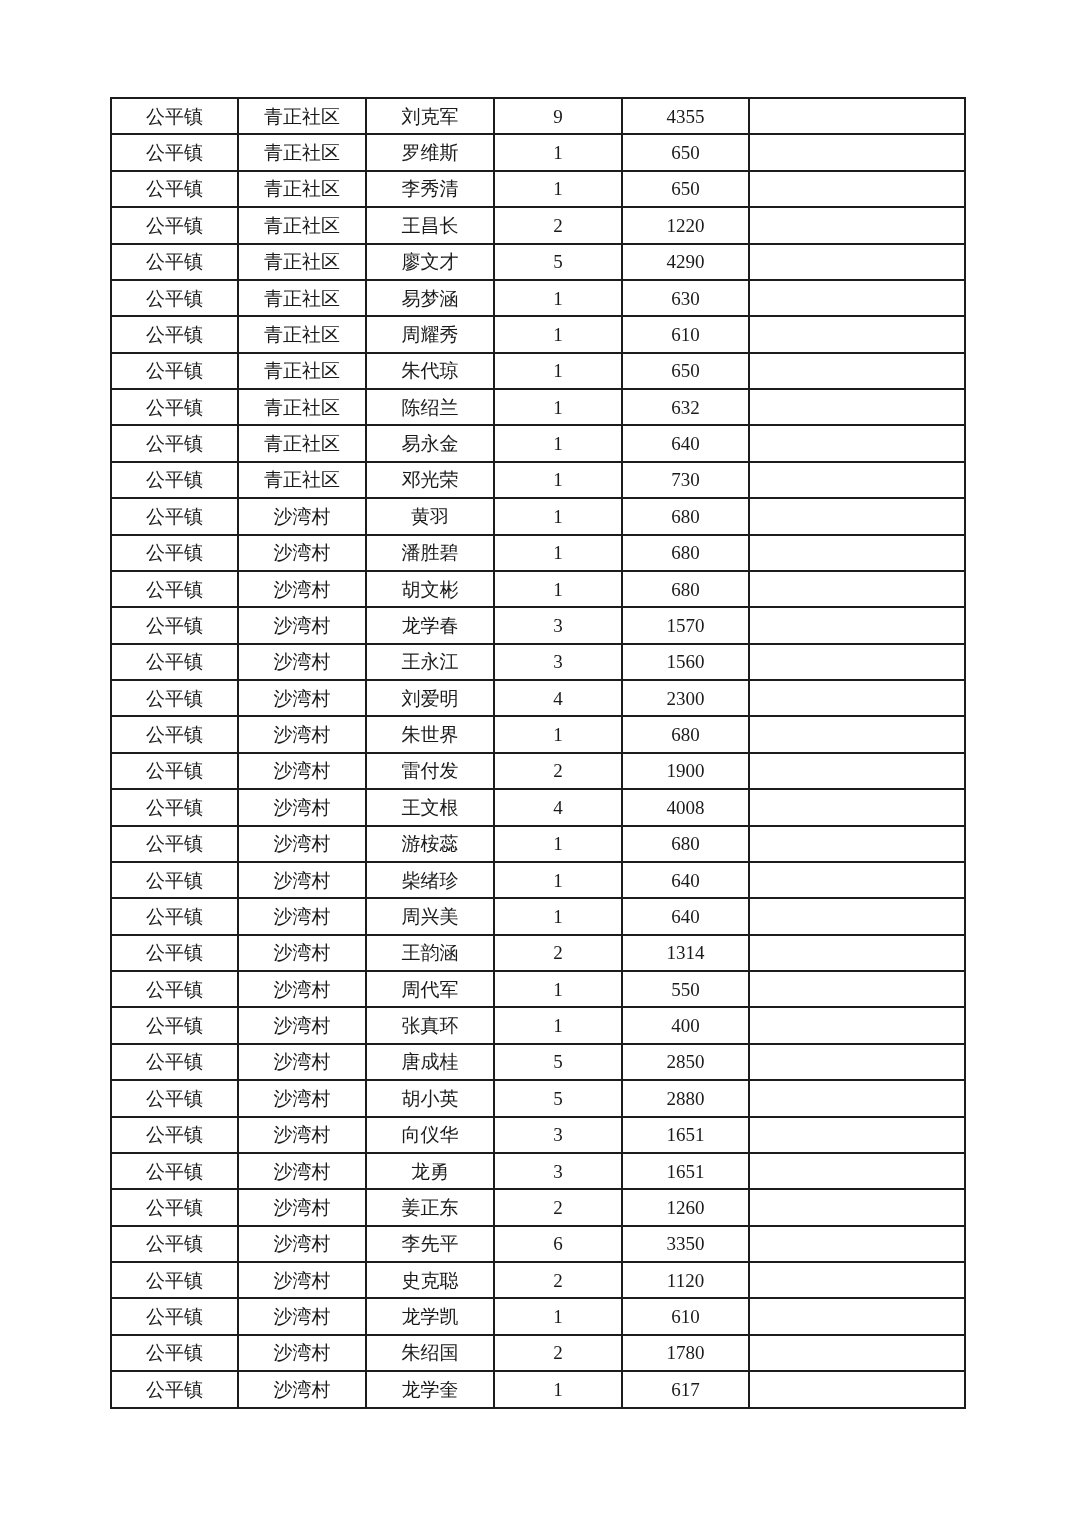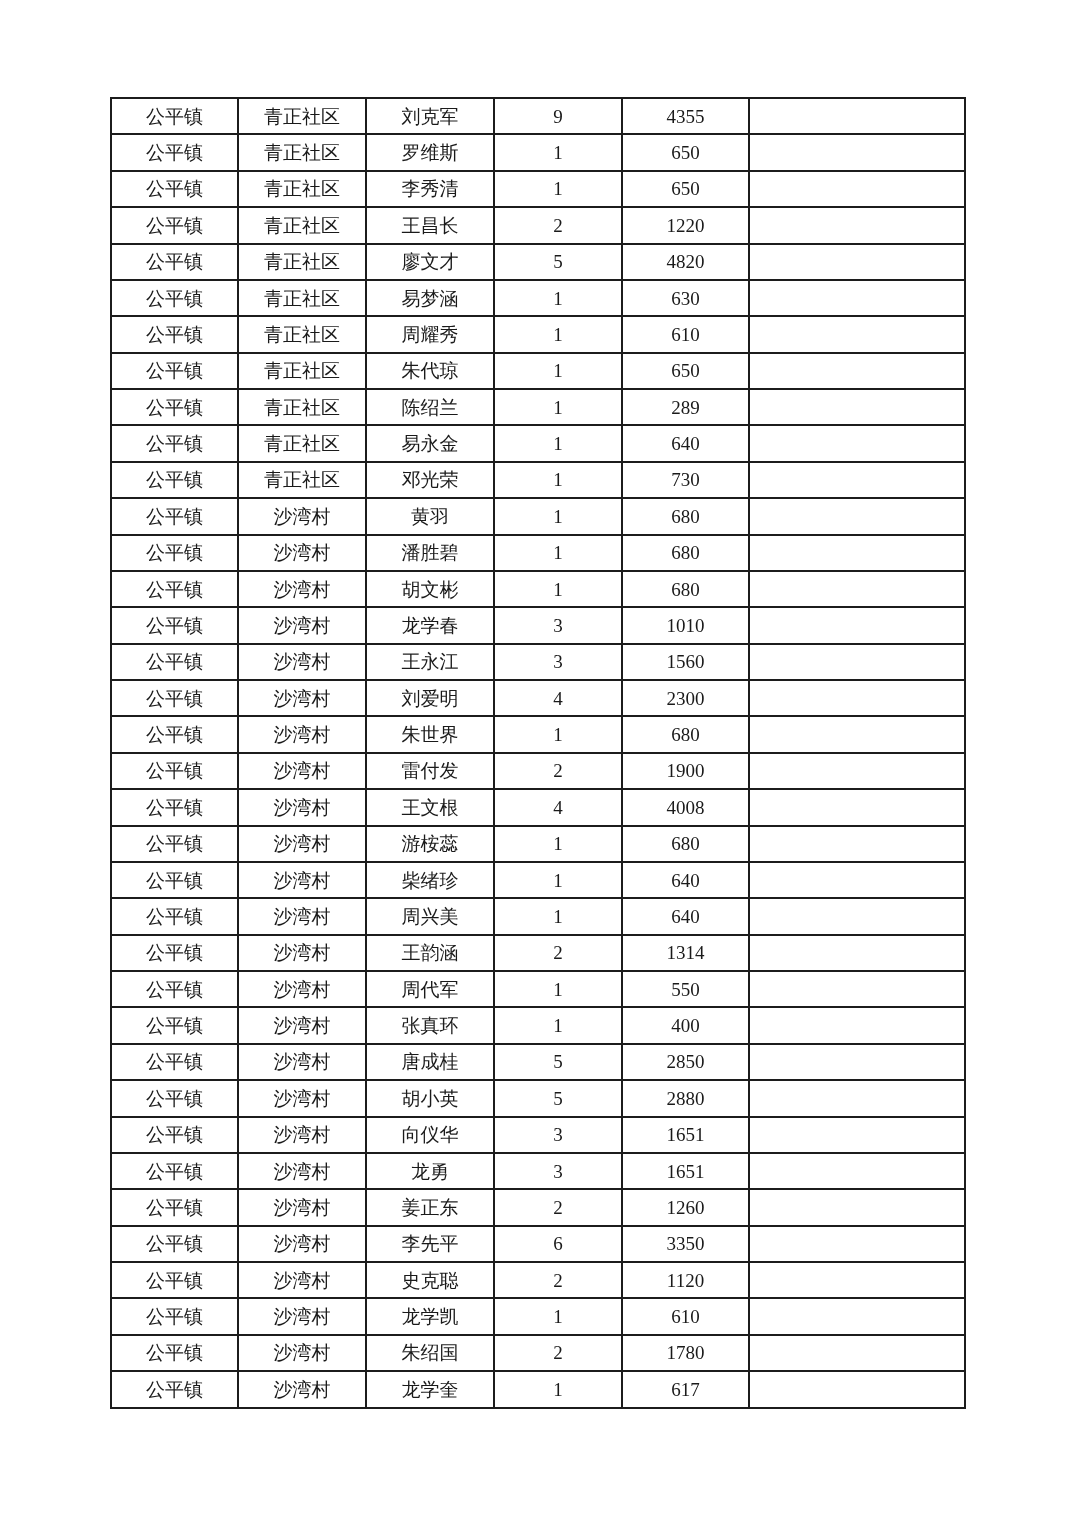--- a/index.html
+++ b/index.html
@@ -92,21 +92,21 @@
           <td>2</td>
           <td>1220</td>
           <td></td>
         </tr>
 
         <tr>
           <td>公平镇</td>
           <td>青正社区</td>
           <td>廖文才</td>
           <td>5</td>
-          <td>4820</td>
+          <td>4290</td>
           <td></td>
         </tr>
 
         <tr>
           <td>公平镇</td>
           <td>青正社区</td>
           <td>易梦涵</td>
           <td>1</td>
           <td>630</td>
           <td></td>
@@ -128,21 +128,21 @@
           <td>1</td>
           <td>650</td>
           <td></td>
         </tr>
 
         <tr>
           <td>公平镇</td>
           <td>青正社区</td>
           <td>陈绍兰</td>
           <td>1</td>
-          <td>289</td>
+          <td>632</td>
           <td></td>
         </tr>
 
         <tr>
           <td>公平镇</td>
           <td>青正社区</td>
           <td>易永金</td>
           <td>1</td>
           <td>640</td>
           <td></td>
@@ -182,21 +182,21 @@
           <td>1</td>
           <td>680</td>
           <td></td>
         </tr>
 
         <tr>
           <td>公平镇</td>
           <td>沙湾村</td>
           <td>龙学春</td>
           <td>3</td>
-          <td>1010</td>
+          <td>1570</td>
           <td></td>
         </tr>
 
         <tr>
           <td>公平镇</td>
           <td>沙湾村</td>
           <td>王永江</td>
           <td>3</td>
           <td>1560</td>
           <td></td>

